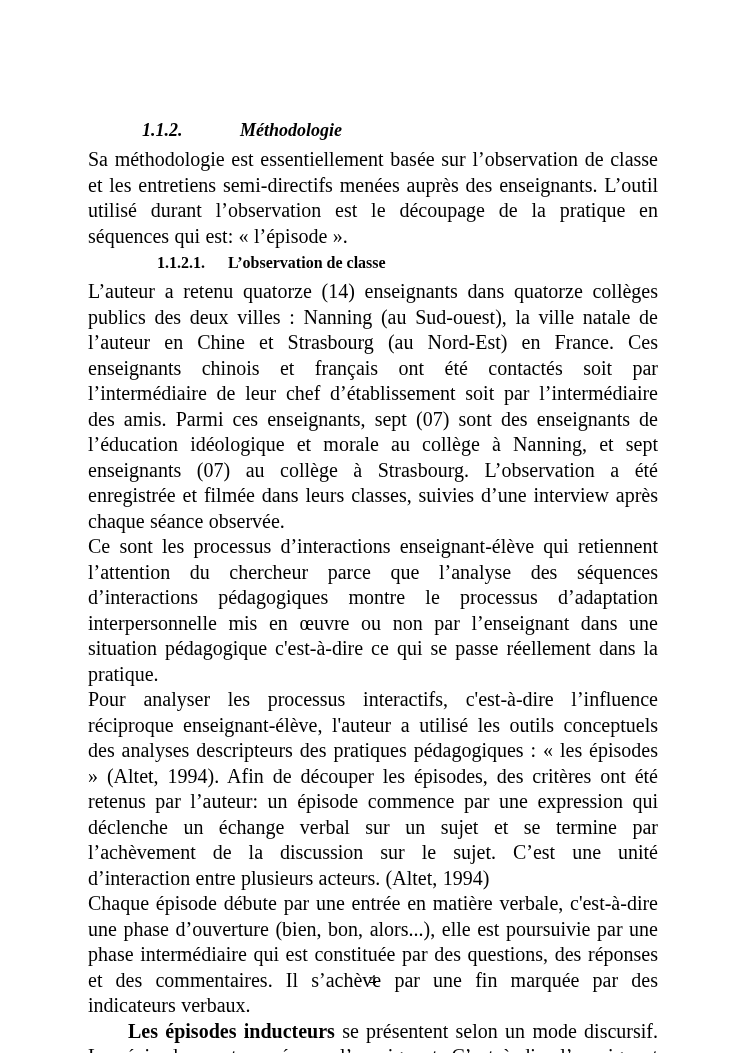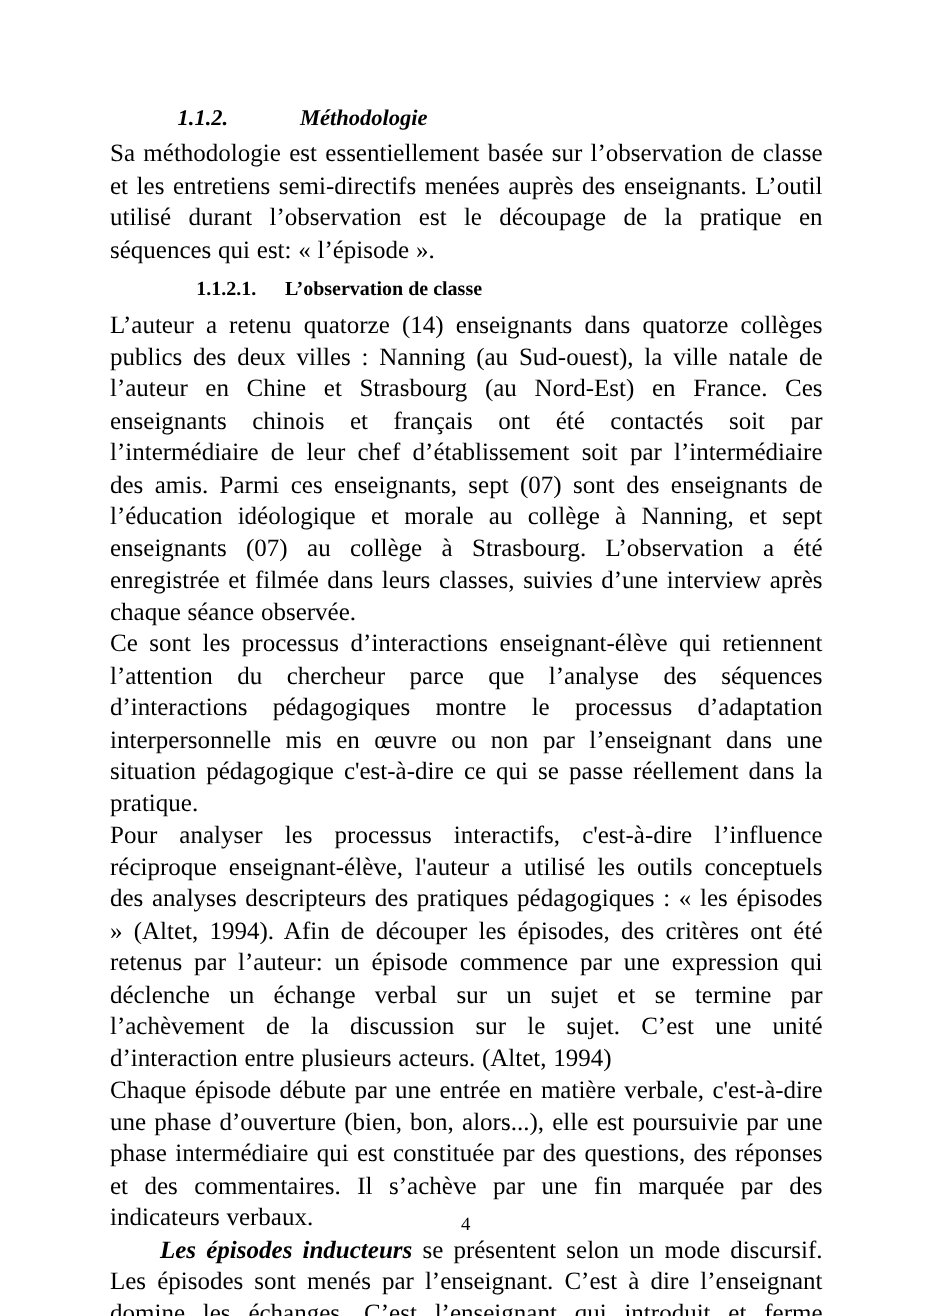--- a/index.html
+++ b/index.html
@@ -28,24 +28,25 @@
   .h-section {
     margin: 83px 0 5px 54px;
     font-size: 18px;
     line-height: 23px;
     font-weight: bold;
     font-style: italic;
   }
   .h-section .h-num {
     display: inline-block;
     width: 98px;
+    margin-top: 36px;
   }
   
   .h-subsection {
-    margin: 8px 0 6px 69px;
+    margin: 3px 0 6px 69px;
     font-size: 16px;
     line-height: 21px;
     font-weight: bold;
   }
   .h-subsection .h-num {
     display: inline-block;
     width: 71px;
   }
   
   .h-bullet {
@@ -67,21 +68,21 @@
     text-align: justify;
     word-spacing: 0.4px;
   }
   .mb-p1 { margin-bottom: 9px; }
   .mb-p2 { margin-bottom: 5px; }
   .mb-p3 { margin-bottom: 8px; }
   .mb-p4 { margin-bottom: 2px; }
   .mb-p5 { margin-bottom: 11px; }
   .mb-p6 { margin-bottom: 14px; }
   .par-indent { text-indent: 40px; }
-  .lead-bold { font-weight: bold; font-style: italic; }
+  .lead-bold { font-weight: bold; }
   .page-number {
     position: absolute;
     top: 970px;
     left: 0;
     width: 745px;
     text-align: center;
     font-size: 15px;
     line-height: 20px;
   }
 </style>

